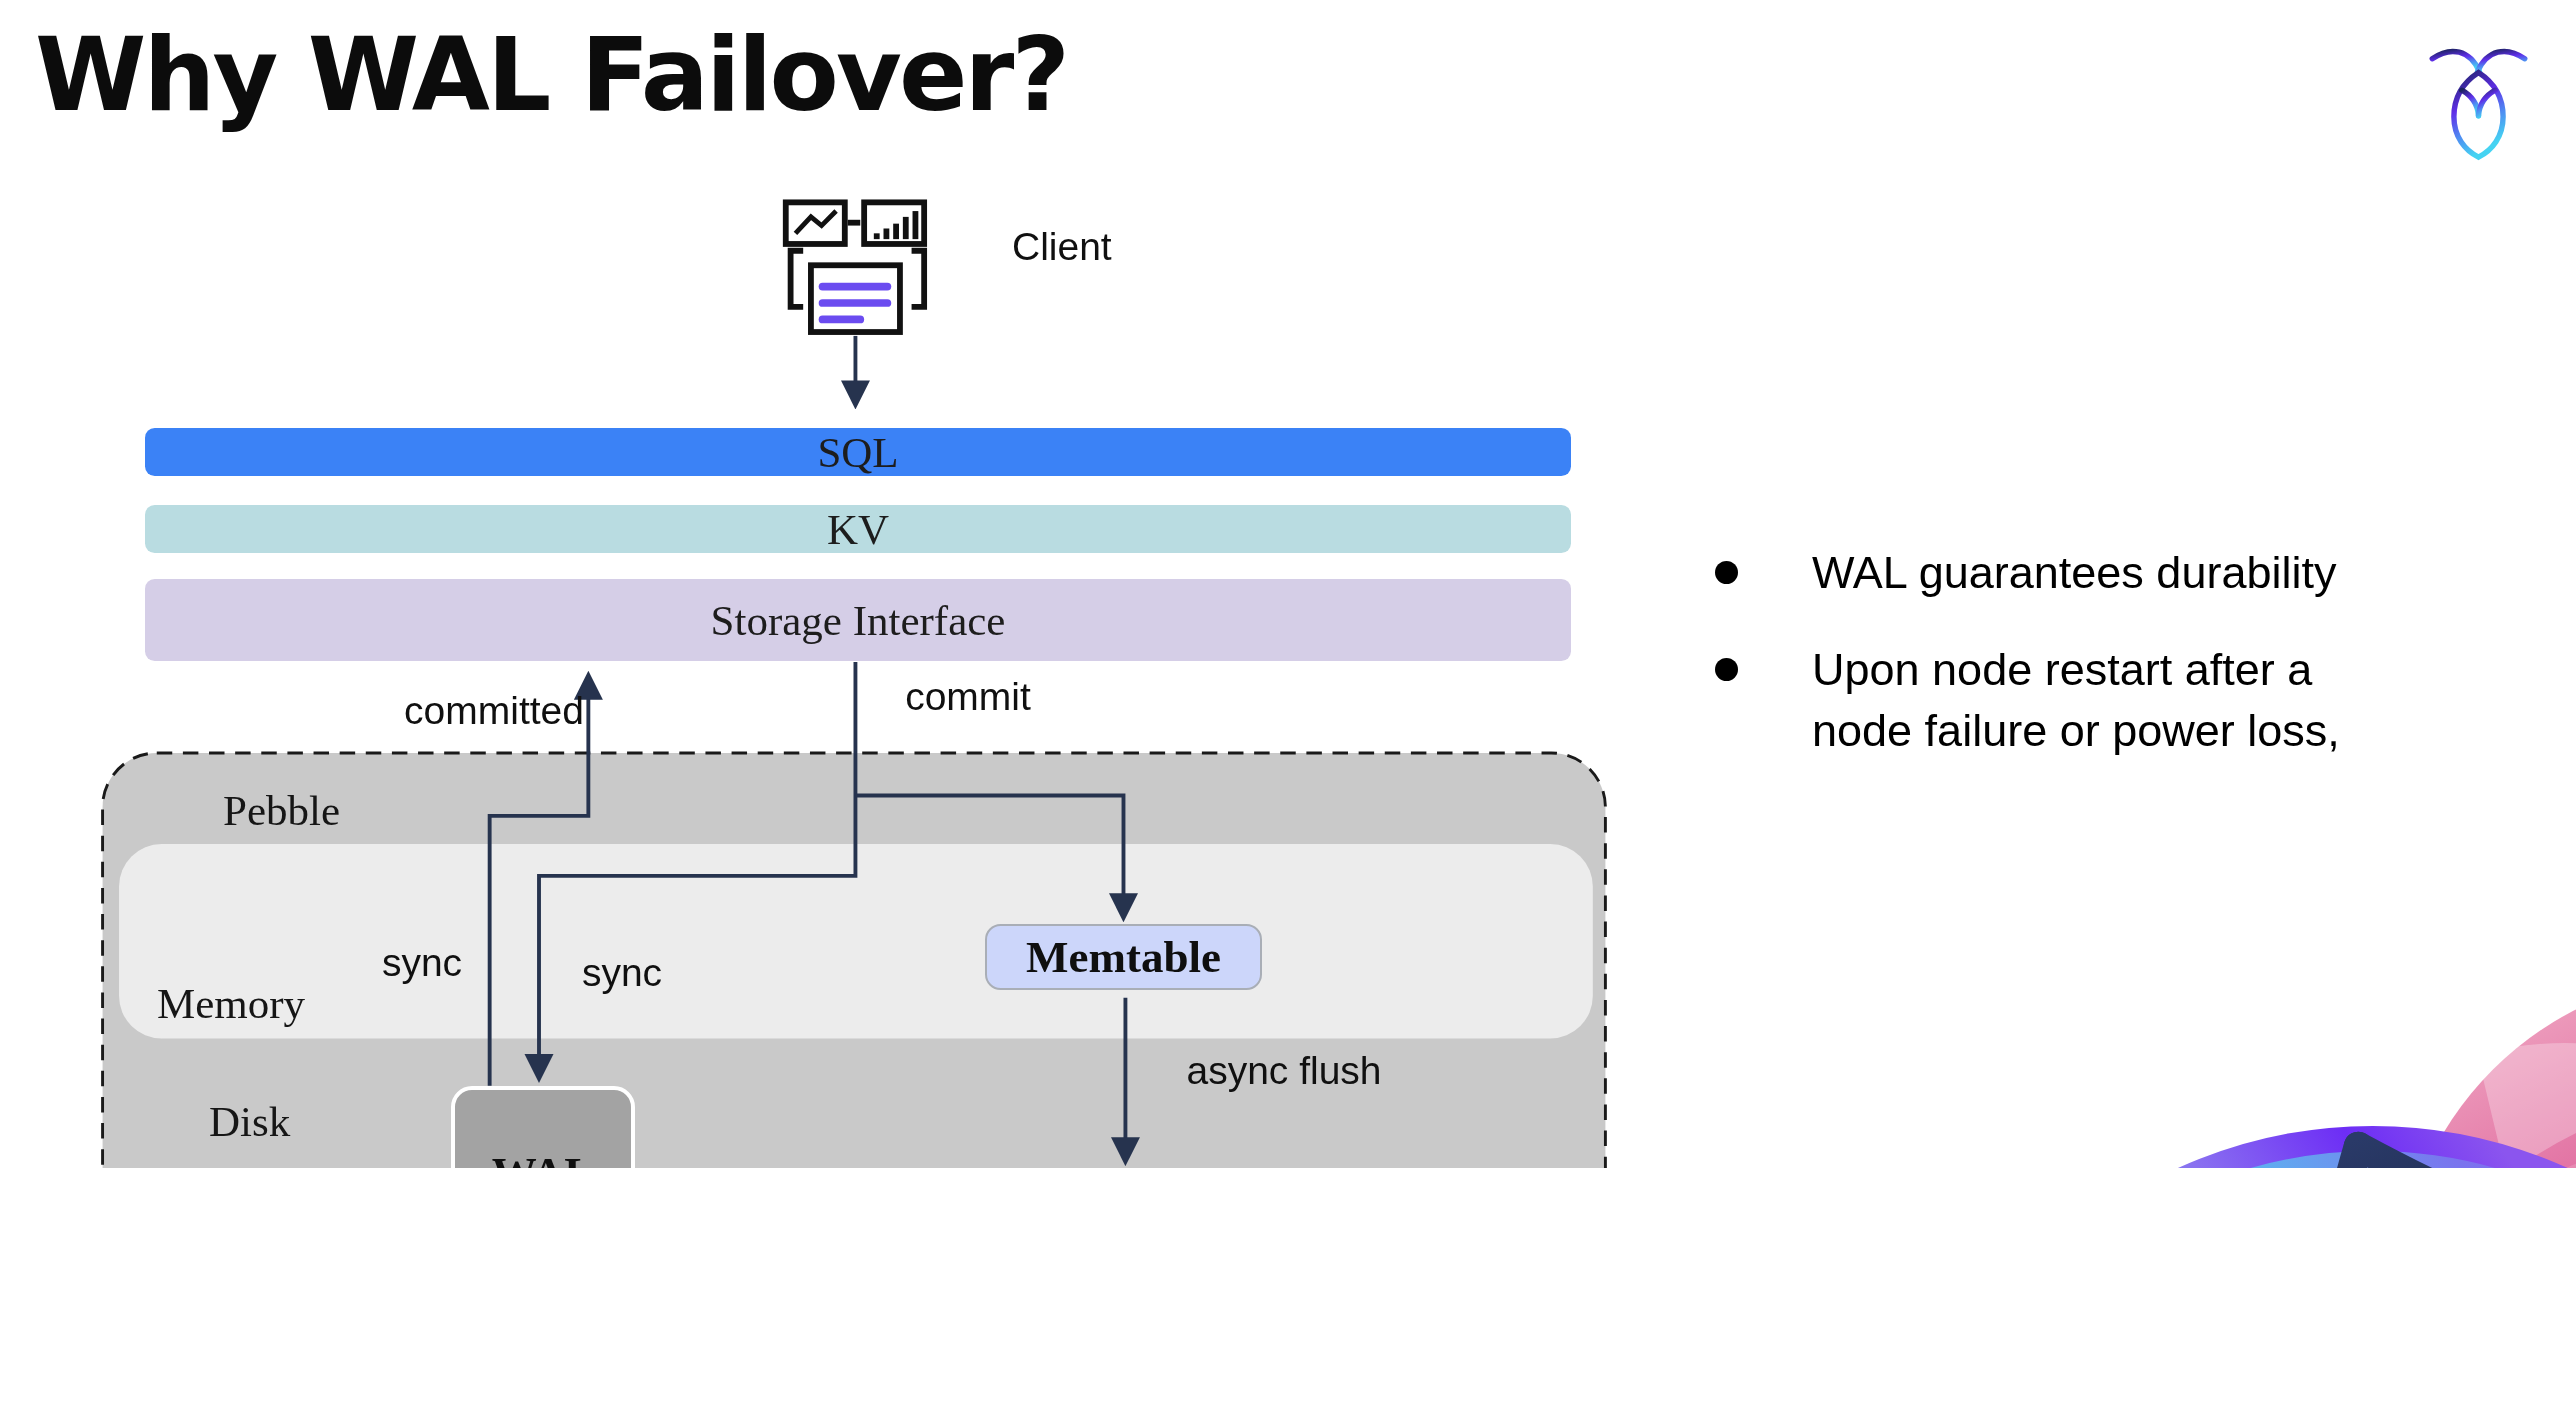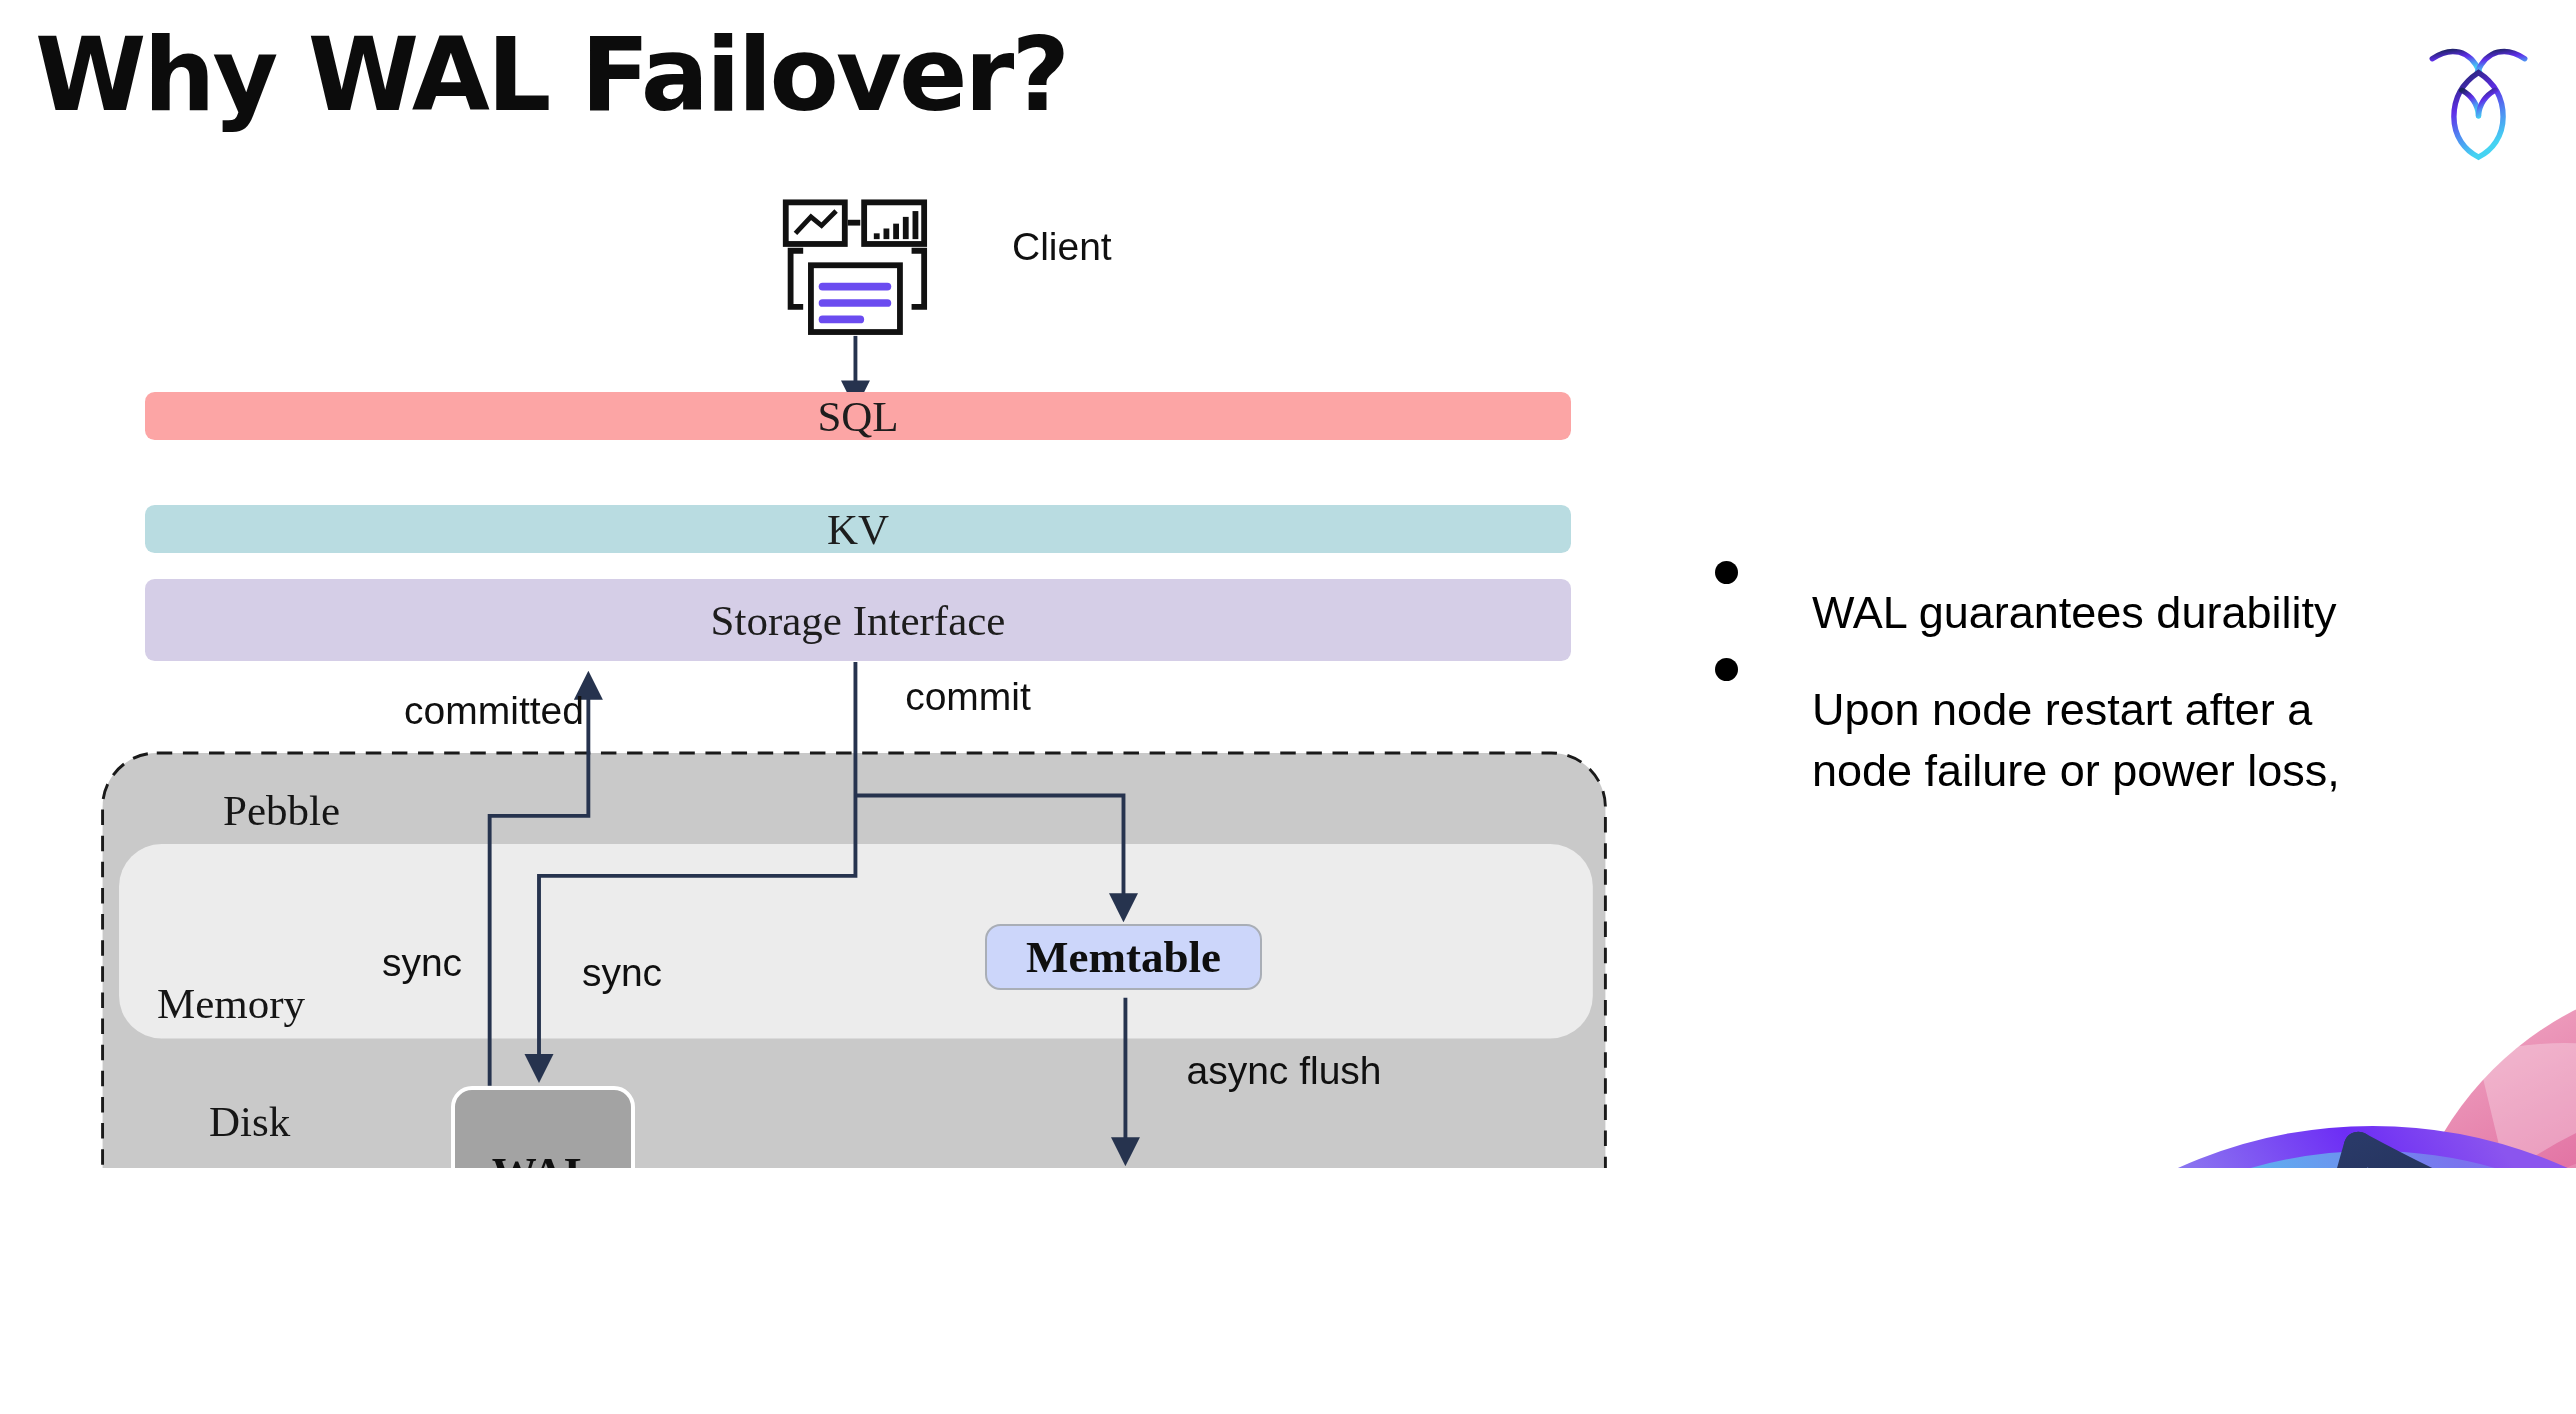--- a/index.html
+++ b/index.html
@@ -12,40 +12,40 @@
   .title{
     left:35px;top:15.5px;font-family:"DejaVu Sans",sans-serif;
     font-weight:800;font-size:101px;letter-spacing:-2.9px;color:#0c0c0c;white-space:nowrap;
   }
   
   .bar{
     left:145px;width:1426px;border-radius:9.7px;
     display:flex;align-items:center;justify-content:center;
     font-family:"Liberation Serif",serif;font-size:43px;color:#1d1d1d;
   }
-  .bar-sql{top:392px;height:48px;background:#fca5a5;}
+  .bar-sql{top:428px;height:48px;background:#3b82f6;}
   .bar-kv{top:505px;height:48px;background:#b9dce1;}
   .bar-storage{top:579px;height:82px;background:#d5cee7;text-align:center;}
   
   .node{
     display:flex;align-items:center;justify-content:center;
     font-family:"Liberation Serif",serif;font-weight:bold;font-size:45px;color:#0f0f0f;
     background:#a3a3a3;box-sizing:border-box;
   }
   .node-wal{left:451px;top:1086px;width:184px;height:174px;border:4.8px solid #ffffff;border-radius:21px;}
   .node-memtable{left:985px;top:924px;width:277px;height:66px;border:2.9px solid #a9aeb6;border-radius:15.5px;background:#ccd6fa;}
   .node-sstable{left:992px;top:1172px;width:287px;height:149px;border:4.8px solid #ffffff;border-radius:25px;}
   
   .region-label{font-family:"Liberation Serif",serif;font-size:43px;color:#161616;white-space:nowrap;}
   
   .edge-label{font-size:39px;color:#101010;white-space:nowrap;transform:translateX(-50%);}
   .client-label{left:1012px;top:225px;font-size:39px;color:#101010;}
   
   .bullet-dot{width:23px;height:23px;border-radius:50%;background:#000;}
-  .bullet-text{font-size:45px;line-height:61px;color:#000;margin-top:40px;}
+  .bullet-text{font-size:45px;line-height:61px;color:#000;}
 </style>
 </head>
 <body>
 
 <div class="slide">
 
   <svg class="abs" style="left:0;top:0;" width="2576" height="1415" viewBox="0 0 2662 1462">
     <defs>
       <marker id="arrow" viewBox="0 0 10 10" refX="7" refY="5" markerWidth="7.5" markerHeight="7.5" orient="auto" markerUnits="strokeWidth">
         <path d="M0,0 L10,5 L0,10 Z" fill="#26334e"></path>

